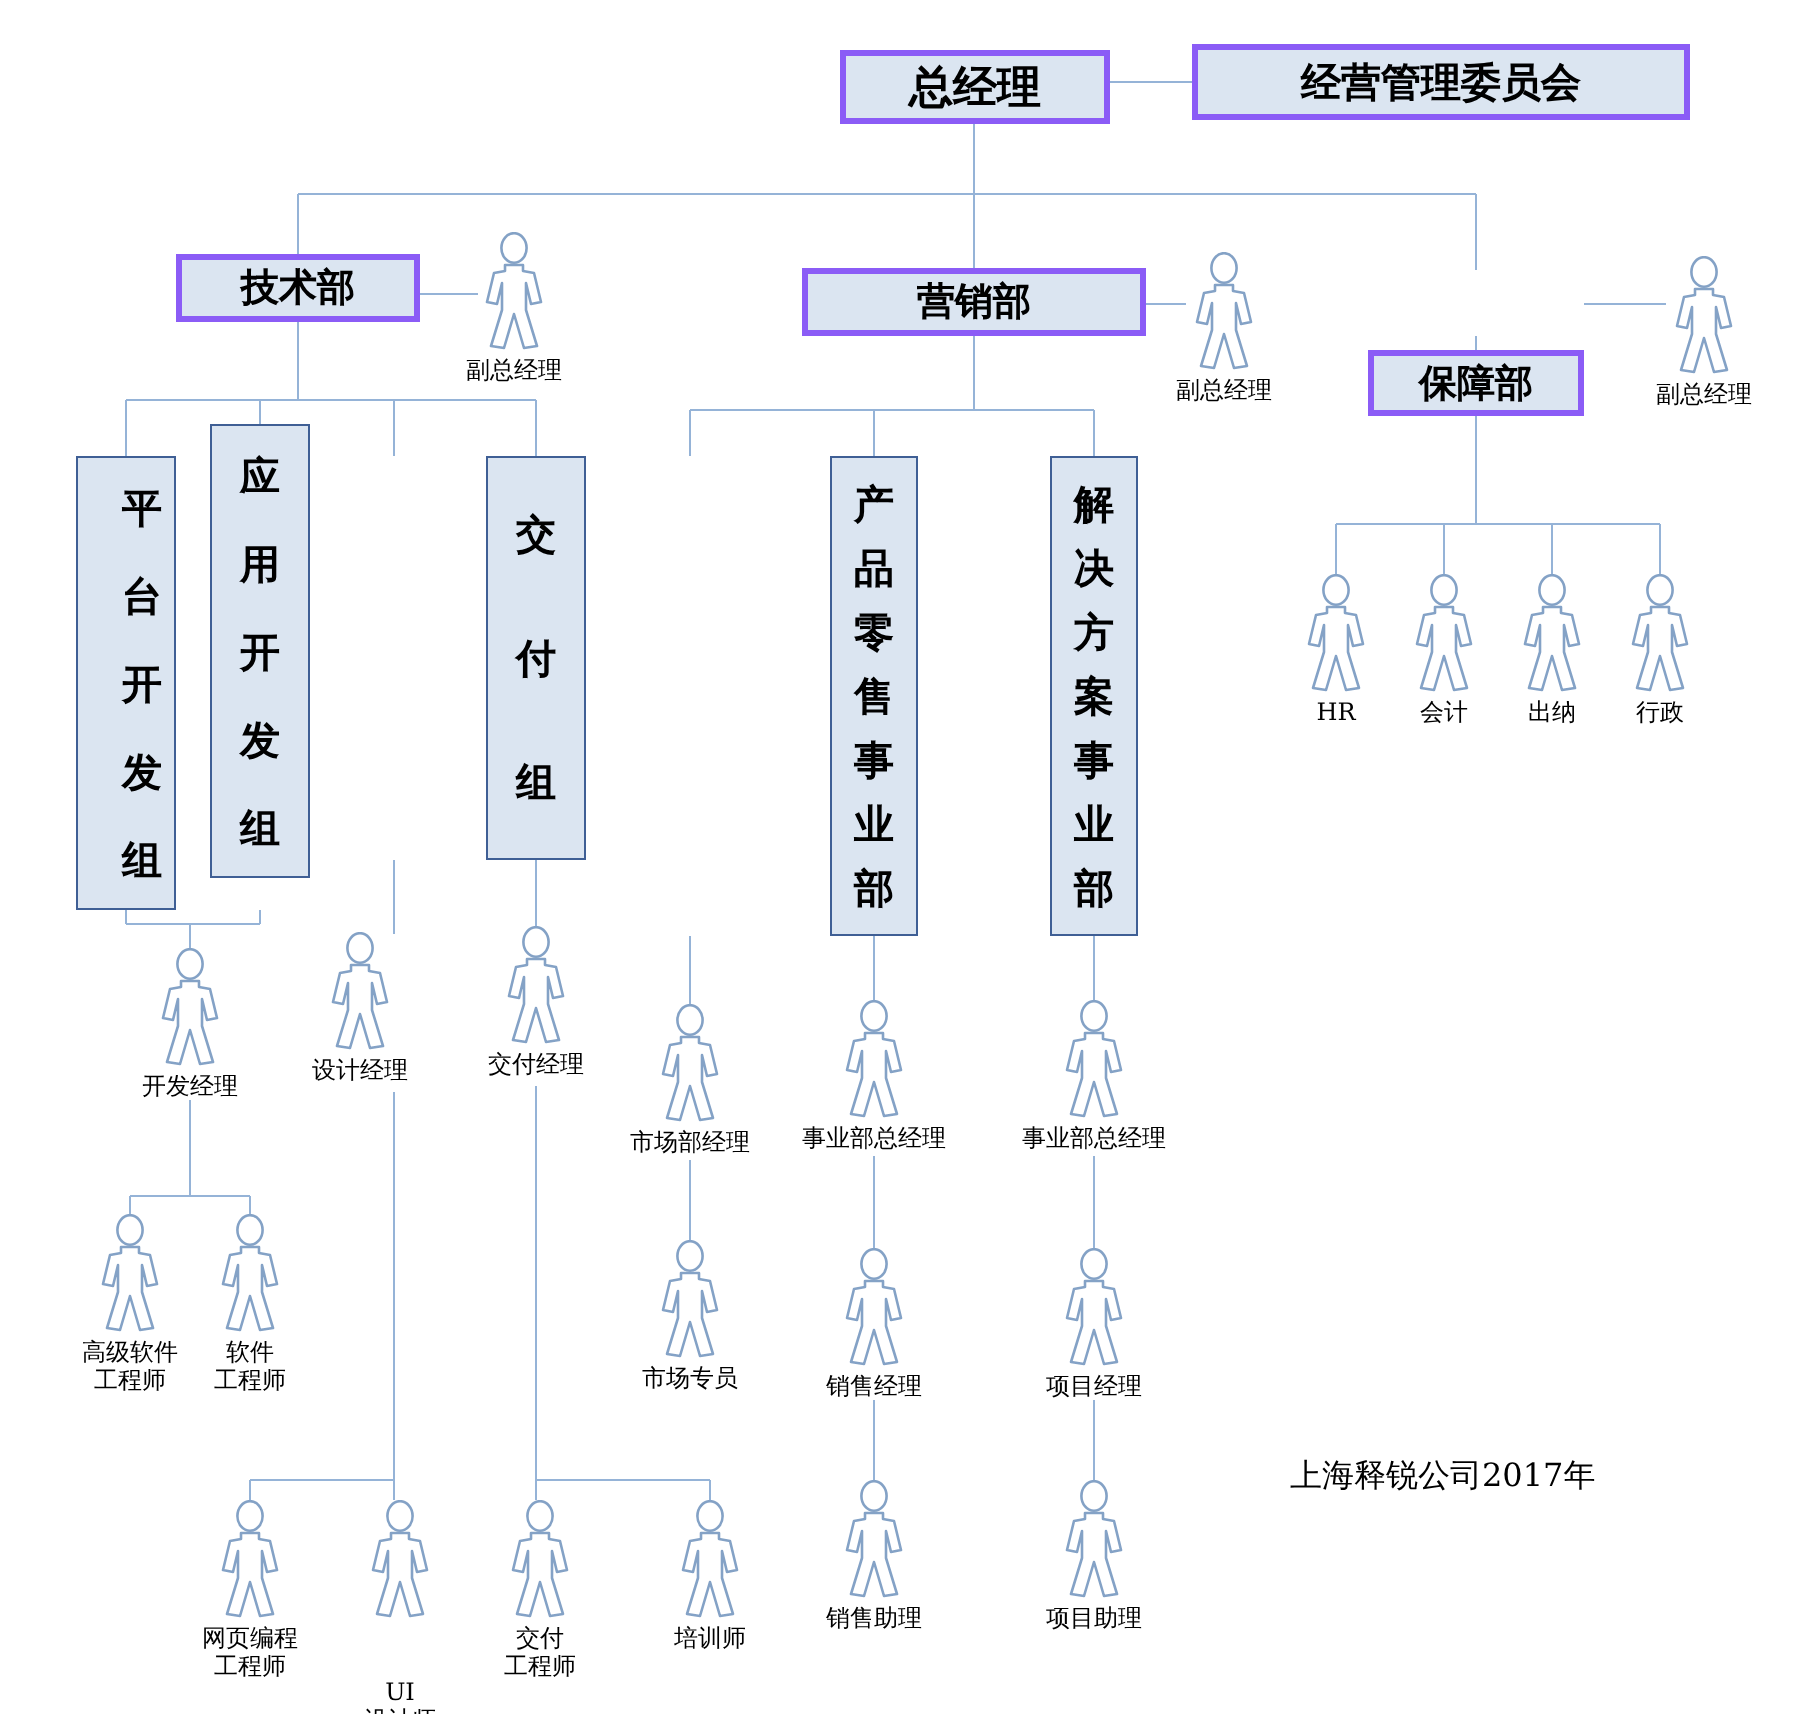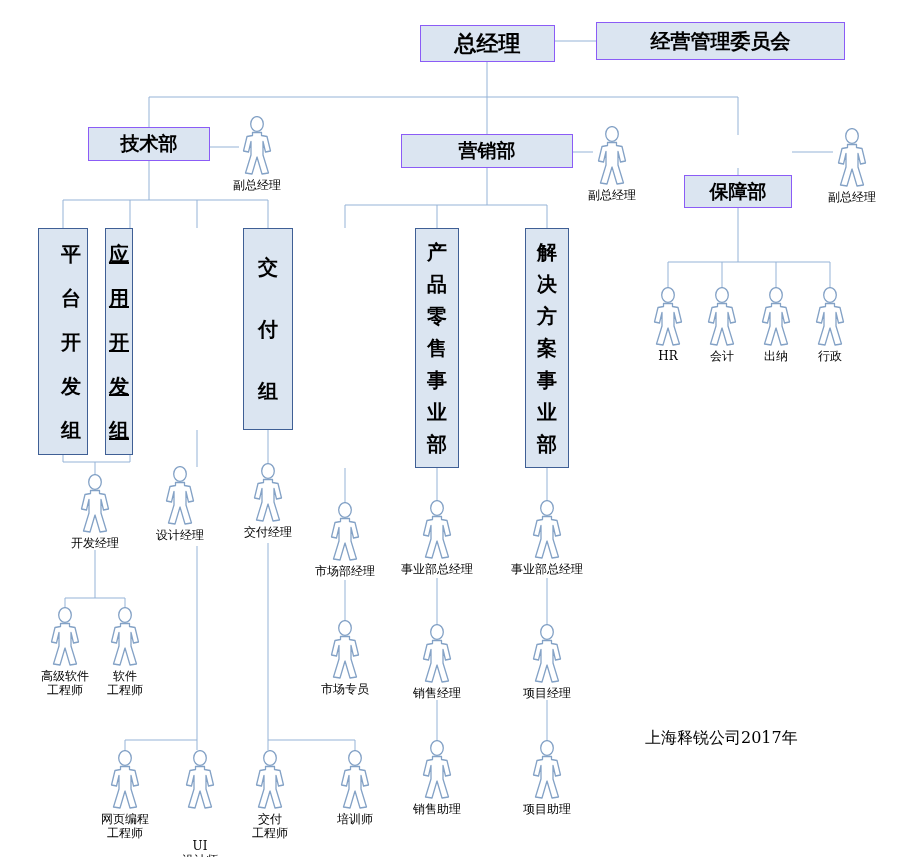--- a/index.html
+++ b/index.html
@@ -2,21 +2,21 @@
 <html><head>
 <meta charset="utf-8">
 <style>
   * { margin:0; padding:0; box-sizing:border-box; }
   html,body { background:#ffffff; }
   body { font-family:"DejaVu Serif","Liberation Serif",serif; color:#000; }
   .canvas { position:relative; width:900px; height:857px; background:#fff; overflow:hidden; }
   .lines { position:absolute; left:0; top:0; width:900px; height:857px; }
   .box {
     position:absolute; display:flex; align-items:center; justify-content:center;
-    background:#dbe5f1; border:1px solid #8b5cf6; font-weight:bold; text-align:center;
+    background:#dbe5f1; border:3px solid #8b5cf6; font-weight:bold; text-align:center;
   }
   .vbox {
     position:absolute; display:flex; align-items:center; justify-content:center;
     background:#dbe5f1; border:1px solid #3f5f95;
   }
   .vtext { font-weight:bold; word-break:break-all; text-align:center; font-size:20px; }
   .c5 { width:22px; line-height:44px; }
   .c3 { width:22px; line-height:62px; }
   .c6 { width:22px; line-height:38px; }
   .c7 { width:22px; line-height:32px; }
@@ -86,21 +86,21 @@
   <div class="person" style="left:852px;top:128px;">
     <svg class="pfig" width="40" height="60" viewBox="0 0 40 60">
         <use href="#figure"></use>
       </svg>
     <div class="plabel">副总经理</div>
   </div>
 
   <div class="vbox" style="left:38px;top:228px;width:50px;height:227px;padding-left:16px;">
     <div class="vtext c5">平台开发组</div>
   </div>
-  <div class="vbox" style="left:105px;top:228px;width:28px;height:227px;text-decoration:underline;">
+  <div class="vbox" style="left:105px;top:212px;width:50px;height:227px;">
     <div class="vtext c5">应用开发组</div>
   </div>
   <div class="vbox" style="left:243px;top:228px;width:50px;height:202px;">
     <div class="vtext c3">交付组</div>
   </div>
 
   <div class="vbox" style="left:415px;top:228px;width:44px;height:240px;align-items:center;">
     <div class="vtext c7">产品零售事业部</div>
   </div>
   <div class="vbox" style="left:525px;top:228px;width:44px;height:240px;">

